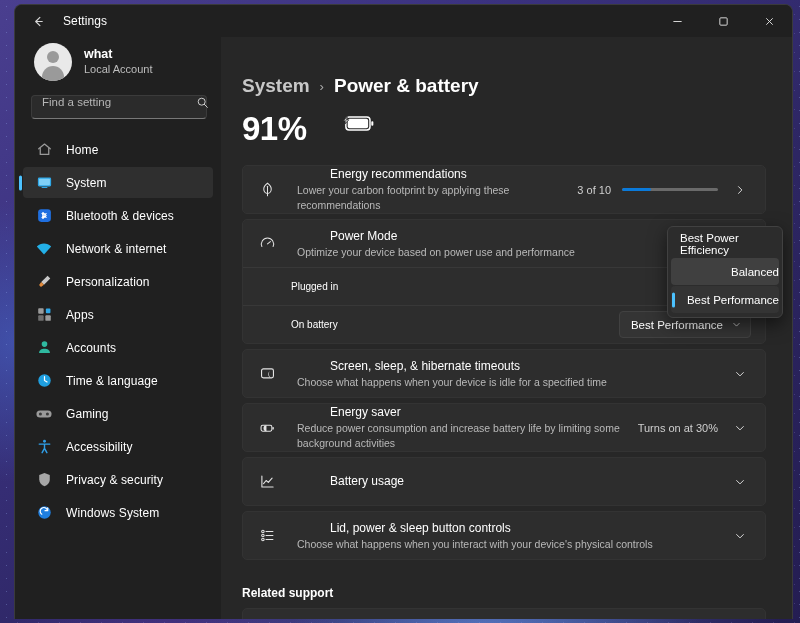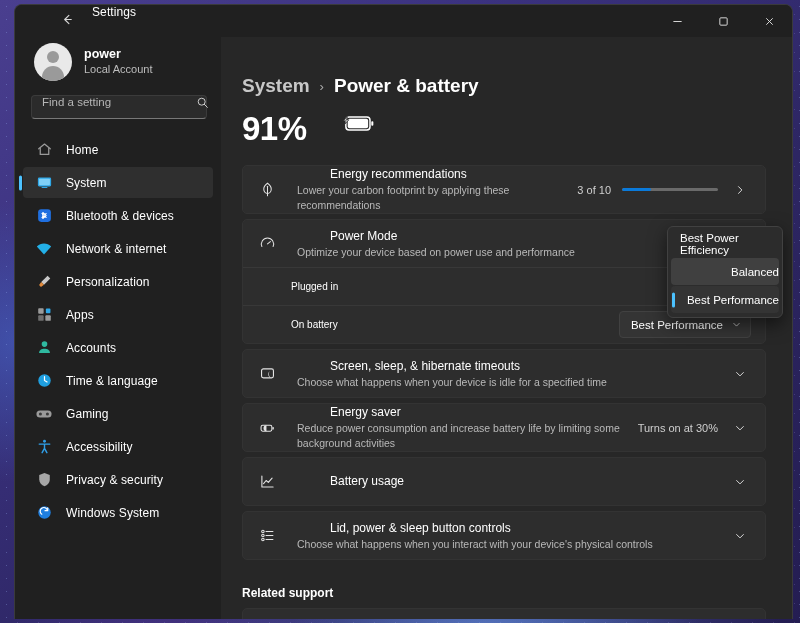--- a/index.html
+++ b/index.html
@@ -50,25 +50,24 @@
     overflow: hidden;
     display: flex;
     flex-direction: column;
   }
 
   
   #titlebar {
     height: 32px;
     flex: 0 0 32px;
     display: flex;
-    align-items: flex-start;
+    align-items: center;
     background: #202020;
     position: relative;
     z-index: 5;
-    padding-left: 29px;
   }
   .back-btn {
     width: 34px; height: 28px;
     margin-left: 6px;
     display: flex; align-items: center; justify-content: center;
     border-radius: 4px;
     color: #d8d8d8;
   }
   .back-btn svg { display:block; }
   .win-title {
@@ -321,21 +320,21 @@
       </div>
     </div>
 
     <div id="body">
 
       <div id="sidebar">
 
         <div class="account">
           <div class="avatar"></div>
           <div class="acct-text">
-            <div class="acct-name">power</div>
+            <div class="acct-name">what</div>
             <div class="acct-sub">Local Account</div>
           </div>
         </div>
 
         <div class="search-wrap">
           <div class="search-box">
             <input type="text" placeholder="Find a setting" style="">
             <span class="search-ic">
               <svg width="13" height="13" viewBox="0 0 16 16" fill="none" stroke="currentColor" stroke-width="1.2">
                 <circle cx="7" cy="7" r="4.3"></circle>

